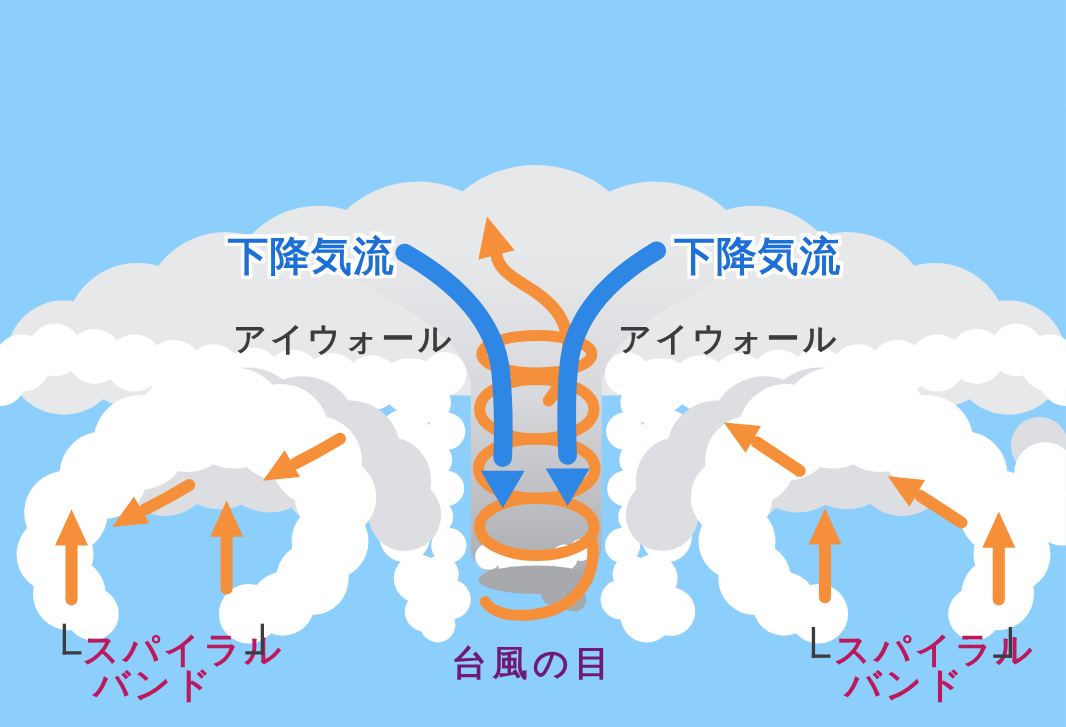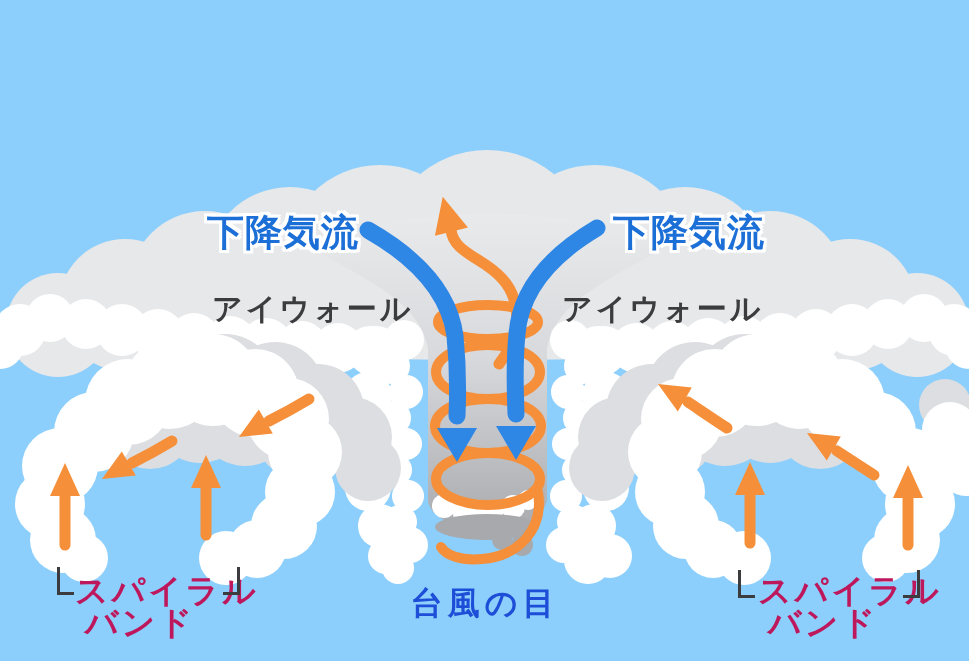--- a/index.html
+++ b/index.html
@@ -24,21 +24,21 @@
   .lbl{position:absolute;text-align:center;line-height:1.05;white-space:nowrap;}
   .halo{
     text-shadow:-3px -3px 0 #fff,3px -3px 0 #fff,-3px 3px 0 #fff,3px 3px 0 #fff,
                 -3px 0 0 #fff,3px 0 0 #fff,0 -3px 0 #fff,0 3px 0 #fff;
   }
   .updraft{left:385px;top:136px;width:190px;font-size:37px;font-weight:900;color:#e5311f;letter-spacing:1px;}
   .downd{font-size:37px;font-weight:900;color:#1b6fd6;letter-spacing:1px;width:190px;margin-top:32px;}
   .dd-l{left:188px;top:182px;} .dd-r{left:594px;top:182px;}
   .eyewall{font-size:30px;font-weight:700;color:#3c3c3e;letter-spacing:3px;width:190px;top:293px;}
   .ew-l{left:212px;} .ew-r{left:562px;}
-  .eye{left:380px;top:587px;width:210px;font-size:32px;font-weight:900;color:#1d4ed8;letter-spacing:5px;}
+  .eye{left:380px;top:587px;width:210px;font-size:32px;font-weight:900;color:#701a75;letter-spacing:5px;}
   .spiral{font-size:33px;font-weight:800;color:#be185d;letter-spacing:3px;}
   .sp-l1{left:75px;top:574px;width:150px;} .sp-l2{left:75px;top:606px;width:130px;}
   .sp-r1{left:758px;top:574px;width:150px;} .sp-r2{left:758px;top:606px;width:130px;}
   .bracket{position:absolute;width:14px;height:25px;}
   .br-open{border-left:3px solid #3c3c3e;border-bottom:3px solid #3c3c3e;}
   .br-close{border-right:3px solid #3c3c3e;border-bottom:3px solid #3c3c3e;}
   .br-ll{left:57px;top:567px;} .br-lr{left:223px;top:567px;}
   .br-rl{left:738px;top:570px;} .br-rr{left:903px;top:570px;}
 </style>
 </head>

